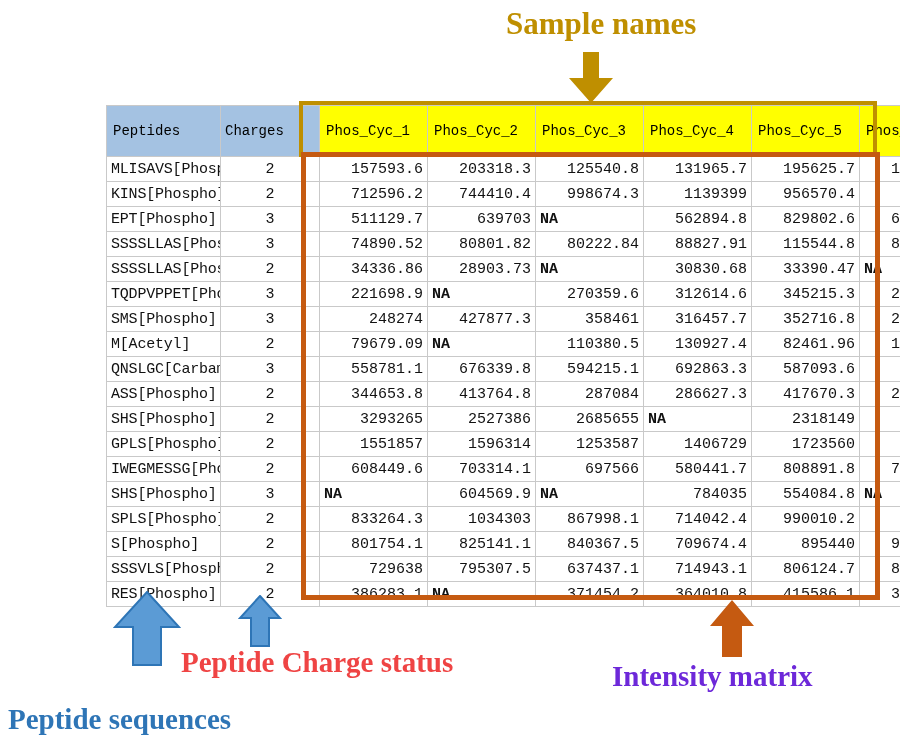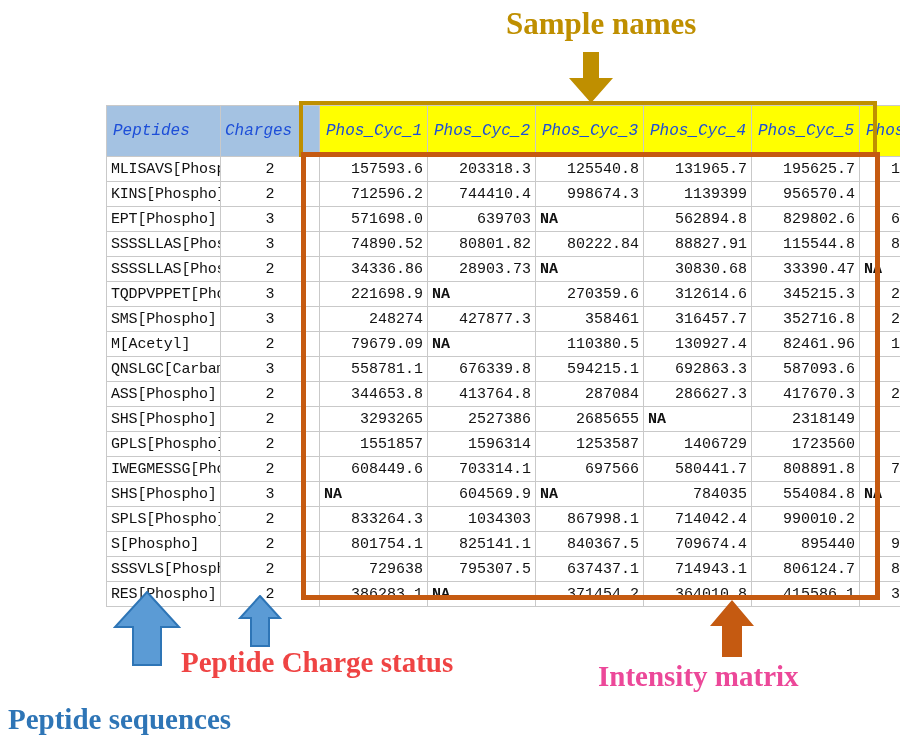--- a/index.html
+++ b/index.html
@@ -36,24 +36,24 @@
     font-size: 29px;
     color: #ef4444;
   }
   #peptide-seq-label {
     left: 8px;
     top: 705px;
     font-size: 29px;
     color: #2e75b6;
   }
   #intensity-matrix-label {
-    left: 598px;
+    left: 612px;
     top: 662px;
     font-size: 29px;
-    color: #ec4899;
+    color: #6d28d9;
   }
 
   
   .arrow {
     position: absolute;
   }
   .arrow svg { display: block; }
 
   
   #sheet {
@@ -74,23 +74,22 @@
     height: 24px;
     overflow: hidden;
     white-space: nowrap;
     font-weight: normal;
   }
   #sheet thead th {
     background: #a4c2e2;
     height: 50px;
     text-align: left;
     vertical-align: middle;
-    font-size: 16px;
-    color: #1d4ed8;
-    font-style: italic;
+    font-size: 14px;
+    color: #000000;
   }
   #sheet thead th.col-peptides { padding-left: 6px; }
   #sheet thead th.col-charges  { }
   
   #sheet thead th.col-sample {
     background: #ffff00;
     padding-left: 6px;
     white-space: normal;
     line-height: 1.05;
     word-break: break-all;
@@ -173,21 +172,21 @@
         <td class="cell-value col-sample">712596.2</td>
         <td class="cell-value col-sample">744410.4</td>
         <td class="cell-value col-sample">998674.3</td>
         <td class="cell-value col-sample">1139399</td>
         <td class="cell-value col-sample">956570.4</td>
         <td class="cell-value col-sample">1120046</td>
       </tr>
       <tr>
         <td class="cell-peptide col-peptides">EPT[Phospho]</td>
         <td class="cell-charge col-charges">3</td>
-        <td class="cell-value col-sample">571698.0</td>
+        <td class="cell-value col-sample">511129.7</td>
         <td class="cell-value col-sample">639703</td>
         <td class="cell-na col-sample">NA</td>
         <td class="cell-value col-sample">562894.8</td>
         <td class="cell-value col-sample">829802.6</td>
         <td class="cell-value col-sample">645625.4</td>
       </tr>
       <tr>
         <td class="cell-peptide col-peptides">SSSSLLAS[Phospho]</td>
         <td class="cell-charge col-charges">3</td>
         <td class="cell-value col-sample">74890.52</td>

